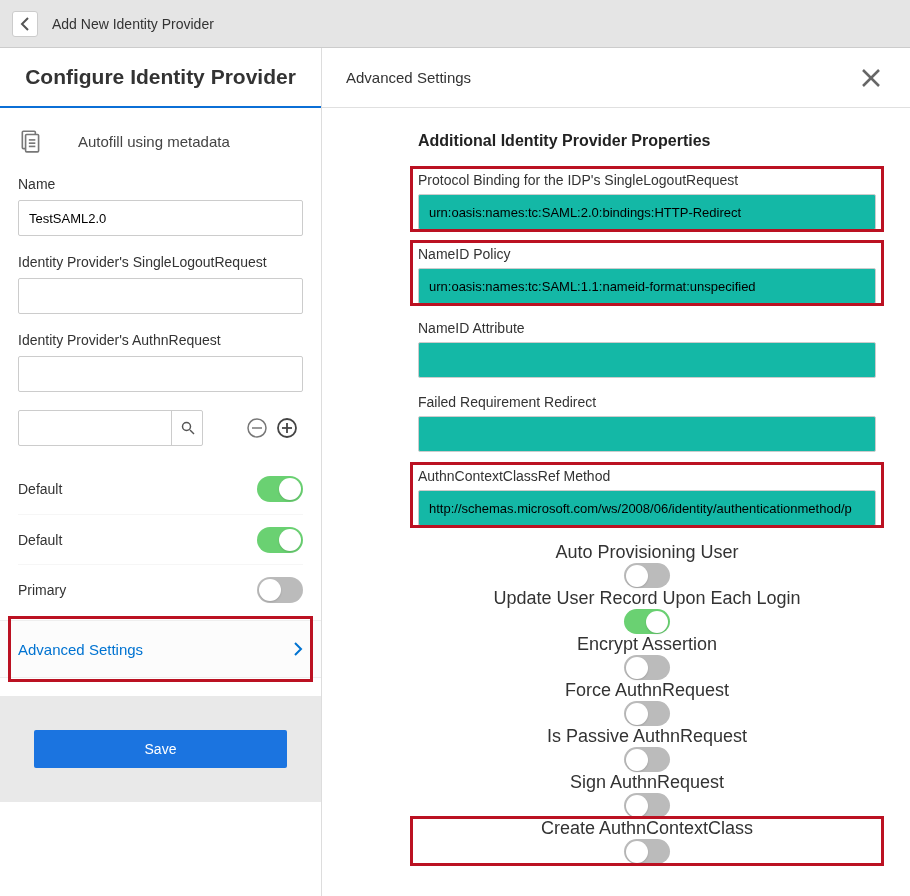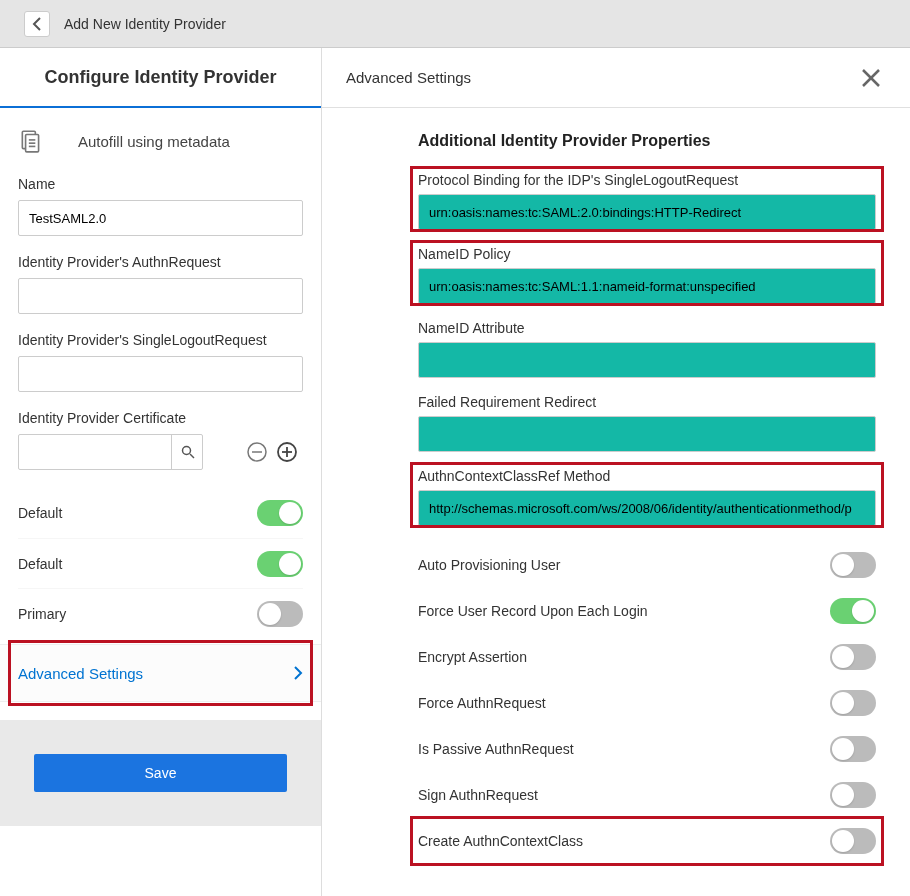--- a/index.html
+++ b/index.html
@@ -14,21 +14,21 @@
       background: #fff;
       color: #333;
       overflow: hidden;
     }
     .top-bar {
       height: 48px;
       background: #e5e5e5;
       border-bottom: 1px solid #ccc;
       display: flex;
       align-items: center;
-      padding: 0 24px;
+      padding: 0 12px;
     }
     .back-btn {
       width: 26px;
       height: 26px;
       background: #fff;
       border: 1px solid #ccc;
       border-radius: 3px;
       display: flex;
       align-items: center;
       justify-content: center;
@@ -53,21 +53,21 @@
       display: flex;
       flex-direction: column;
     }
     .left-header {
       height: 60px;
       display: flex;
       align-items: center;
       justify-content: center;
       border-bottom: 2px solid #0b6fd6;
       font-weight: 600;
-      font-size: 18px;
+      font-size: 21px;
     }
     .left-body {
       flex: 1;
       padding: 20px 18px 0 18px;
       overflow: hidden;
     }
     .autofill-row {
       display: flex;
       align-items: center;
       margin-bottom: 22px;
@@ -281,22 +281,23 @@
       border-radius: 2px;
       padding: 0 10px;
       font-size: 13px;
       background: #14b8a6;
     }
     .right-toggle-row {
       display: flex;
       justify-content: space-between;
       align-items: center;
       height: 46px;
-      font-size: 14px;
+      font-size: 18px;
       position: relative;
+      flex-direction: column;
     }
     .highlight-box {
       position: absolute;
       border: 3px solid #bb1122;
       pointer-events: none;
       left: -8px;
       right: -8px;
       top: -6px;
       bottom: -2px;
     }
@@ -328,31 +329,30 @@
         <span>Autofill using metadata</span>
       </div>
 
       <div class="field-group">
         <div class="field-label">Name</div>
         <input class="field-input" value="TestSAML2.0" style="">
       </div>
 
 
       <div class="field-group">
+        <div class="field-label">Identity Provider's SingleLogoutRequest</div>
+        <input class="field-input" value="" style="">
+      </div>
+
+      <div class="field-group">
         <div class="field-label">Identity Provider's AuthnRequest</div>
         <input class="field-input" value="" style="">
       </div>
 
       <div class="field-group">
-        <div class="field-label">Identity Provider's SingleLogoutRequest</div>
-        <input class="field-input" value="" style="">
-      </div>
-
-      <div class="field-group">
-        <div class="field-label">Identity Provider Certificate</div>
         <div class="cert-row">
           <div class="cert-input-wrap">
             <input class="cert-input" value="" style="">
             <div class="cert-search-icon">
               <svg width="14" height="14" viewBox="0 0 14 14">
                   <circle cx="5.5" cy="5.5" r="4" fill="none" stroke="#555" stroke-width="1.5"></circle>
                   <line x1="9" y1="9" x2="13" y2="13" stroke="#555" stroke-width="1.5"></line>
                 </svg>
             </div>
           </div>
@@ -449,21 +449,21 @@
         <div class="highlight-box"></div>
       </div>
 
       <div class="right-toggle-row">
         <span>Auto Provisioning User</span>
         <div class="toggle off">
             <div class="toggle-knob"></div>
           </div>
       </div>
       <div class="right-toggle-row">
-        <span>Force User Record Upon Each Login</span>
+        <span>Update User Record Upon Each Login</span>
         <div class="toggle on">
             <div class="toggle-knob"></div>
           </div>
       </div>
       <div class="right-toggle-row">
         <span>Encrypt Assertion</span>
         <div class="toggle off">
             <div class="toggle-knob"></div>
           </div>
       </div>

